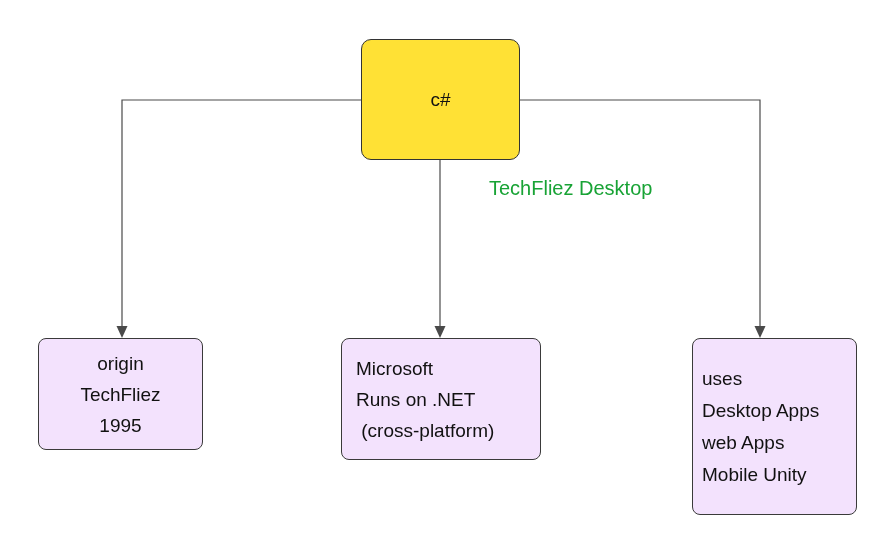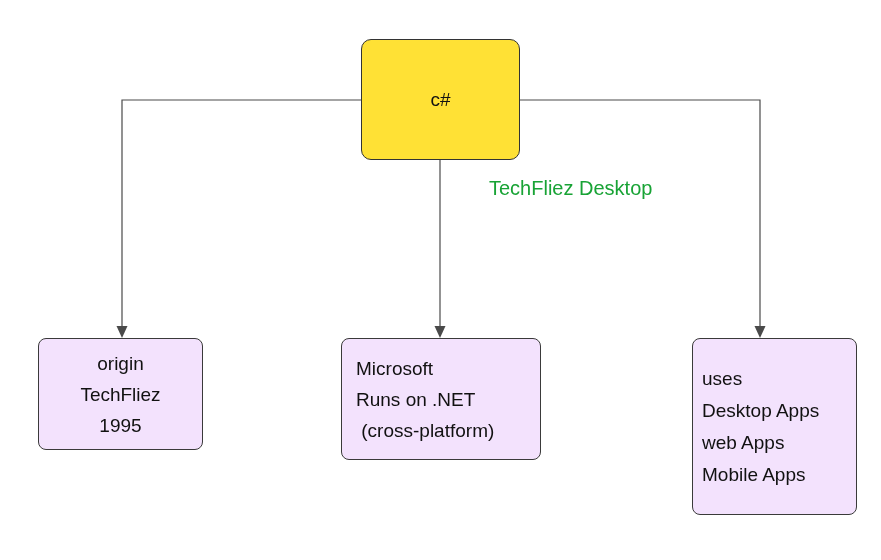--- a/index.html
+++ b/index.html
@@ -123,16 +123,16 @@
   <div class="node node-platform">
     <div class="line">Microsoft</div>
     <div class="line">Runs on .NET</div>
     <div class="line"> (cross-platform)</div>
   </div>
 
   <div class="node node-uses">
     <div class="line">uses</div>
     <div class="line">Desktop Apps</div>
     <div class="line">web Apps</div>
-    <div class="line">Mobile Apps</div>
+    <div class="line">Mobile Unity</div>
   </div>
 
 </div>
 
 </body></html>

